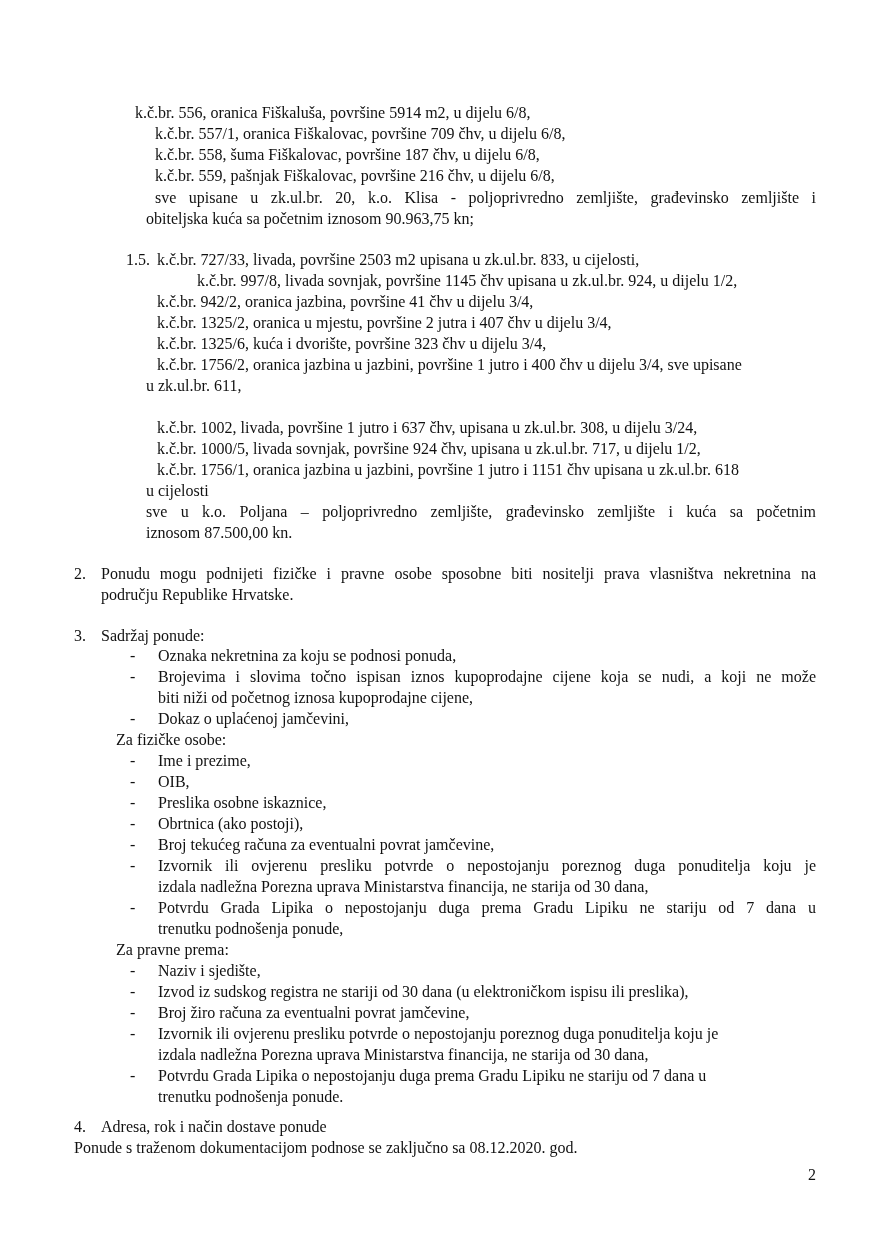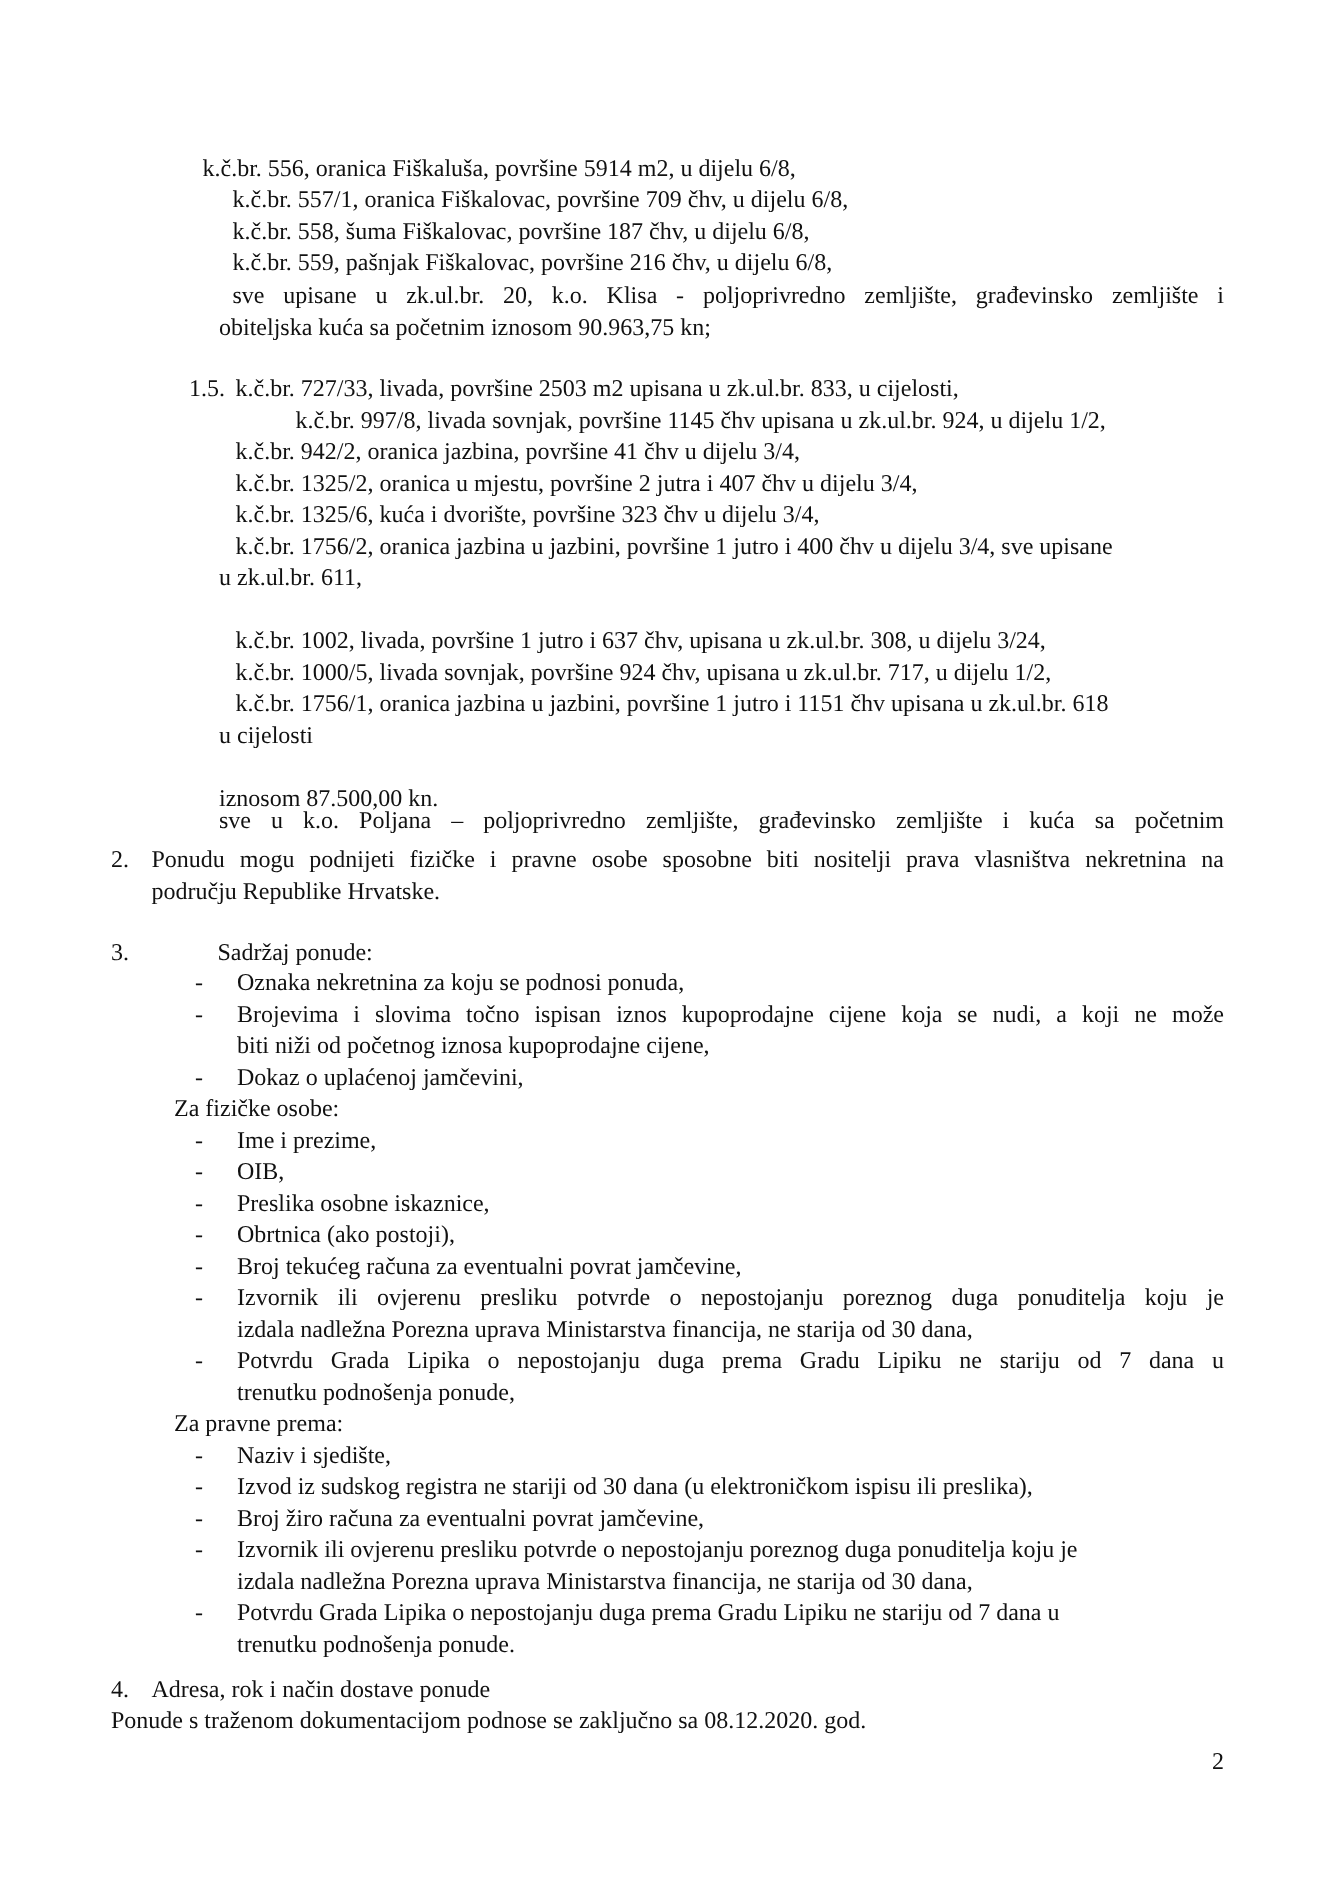--- a/index.html
+++ b/index.html
@@ -34,33 +34,33 @@
     <div class="ln" style="left:157px; top:292px;">k.č.br. 942/2, oranica jazbina, površine 41 čhv u dijelu 3/4,</div>
     <div class="ln" style="left:157px; top:313px;">k.č.br. 1325/2, oranica u mjestu, površine 2 jutra i 407 čhv u dijelu 3/4,</div>
     <div class="ln" style="left:157px; top:334px;">k.č.br. 1325/6, kuća i dvorište, površine 323 čhv u dijelu 3/4,</div>
     <div class="ln" style="left:157px; top:355px;">k.č.br. 1756/2, oranica jazbina u jazbini, površine 1 jutro i 400 čhv u dijelu 3/4, sve upisane</div>
     <div class="ln" style="left:146px; top:376px;">u zk.ul.br. 611,</div>
 
     <div class="ln" style="left:157px; top:418px;">k.č.br. 1002, livada, površine 1 jutro i 637 čhv, upisana u zk.ul.br. 308, u dijelu 3/24,</div>
     <div class="ln" style="left:157px; top:439px;">k.č.br. 1000/5, livada sovnjak, površine 924 čhv, upisana u zk.ul.br. 717, u dijelu 1/2,</div>
     <div class="ln" style="left:157px; top:460px;">k.č.br. 1756/1, oranica jazbina u jazbini, površine 1 jutro i 1151 čhv upisana u zk.ul.br. 618</div>
     <div class="ln" style="left:146px; top:481px;">u cijelosti</div>
-    <div class="ln just" style="left:146px; top:502px; width:670px;margin-top:36px;">sve u k.o. Poljana – poljoprivredno zemljište, građevinsko zemljište i kuća sa početnim</div>
+    <div class="ln just" style="left:146px; top:502px; width:670px;">sve u k.o. Poljana – poljoprivredno zemljište, građevinsko zemljište i kuća sa početnim</div>
     <div class="ln" style="left:146px; top:523px;">iznosom 87.500,00 kn.</div>
   </div>
 
   <div>
     <div class="ln" style="left:74px; top:564px;">2.</div>
     <div class="ln just" style="left:101px; top:564px; width:715px;">Ponudu mogu podnijeti fizičke i pravne osobe sposobne biti nositelji prava vlasništva nekretnina na</div>
     <div class="ln" style="left:101px; top:585px;">području Republike Hrvatske.</div>
   </div>
 
   <div>
     <div class="ln" style="left:74px; top:626px;">3.</div>
-    <div class="ln" style="left:101px; top:626px;margin-left:44px;">Sadržaj ponude:</div>
+    <div class="ln" style="left:101px; top:626px;">Sadržaj ponude:</div>
 
     <div>
       <span class="dash" style="left:130px; top:646px;">-</span>
       <div class="ln" style="left:158px; top:646px;">Oznaka nekretnina za koju se podnosi ponuda,</div>
     </div>
     <div>
       <span class="dash" style="left:130px; top:667px;">-</span>
       <div class="ln just" style="left:158px; top:667px; width:658px;">Brojevima i slovima točno ispisan iznos kupoprodajne cijene koja se nudi, a koji ne može</div>
       <div class="ln" style="left:158px; top:688px;">biti niži od početnog iznosa kupoprodajne cijene,</div>
     </div>

